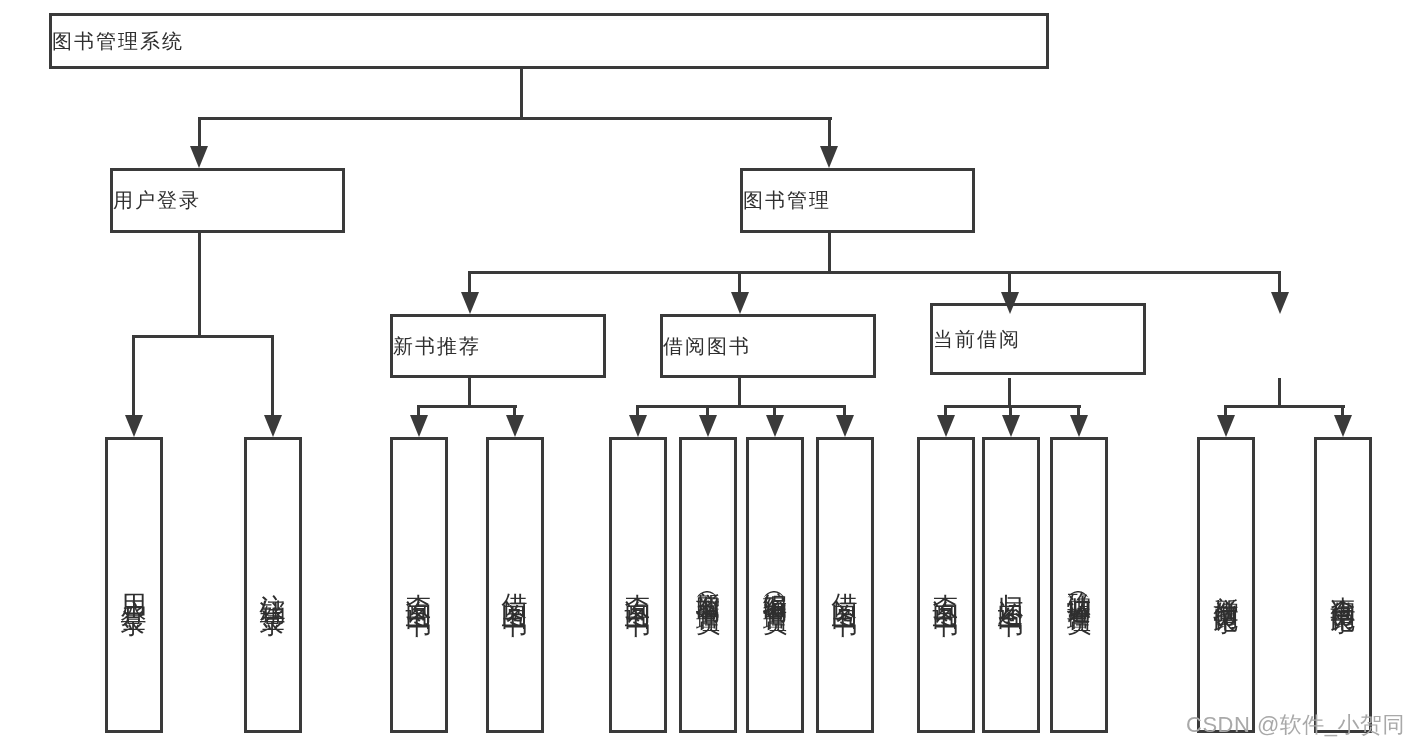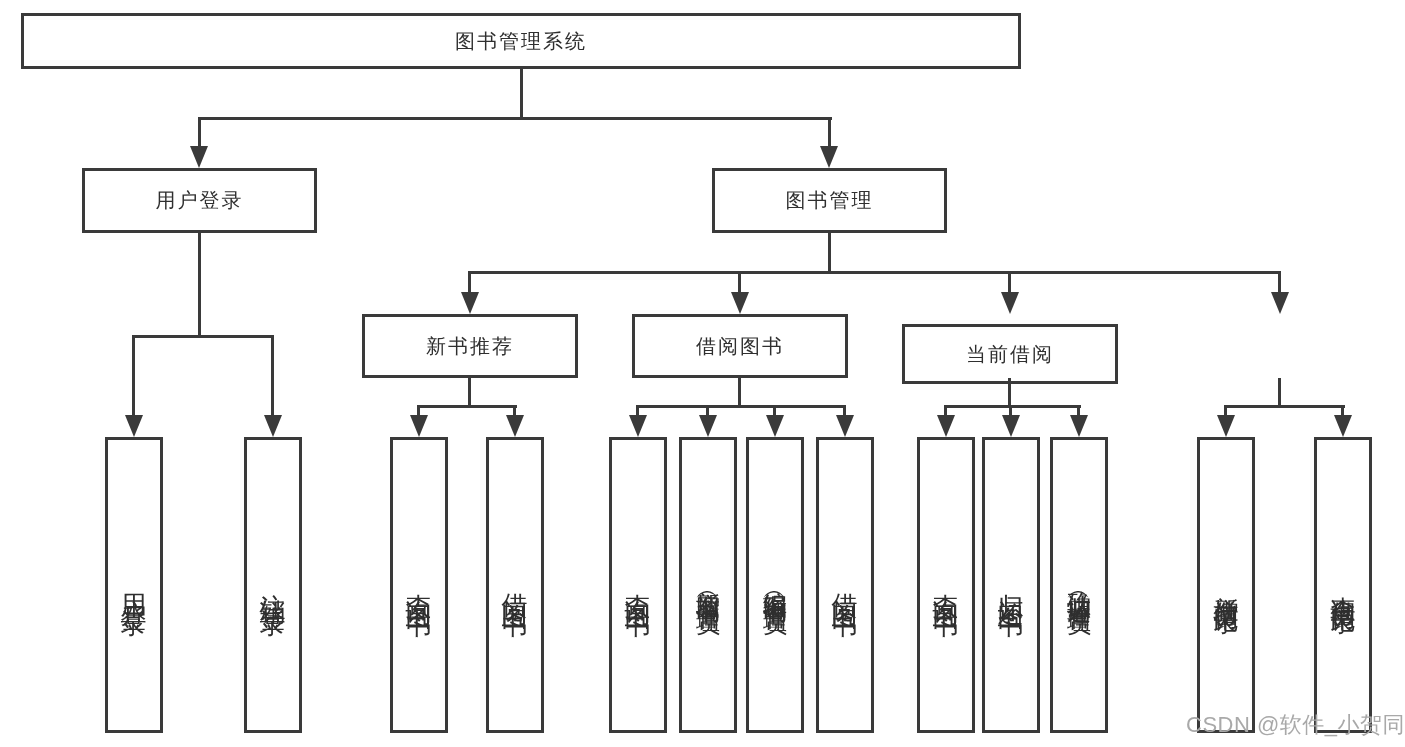--- a/index.html
+++ b/index.html
@@ -8,22 +8,22 @@
     --watermark:#a9a9a9;
     --background:#ffffff;
   }
   *{box-sizing:border-box;margin:0;padding:0;}
   html,body{width:1405px;height:747px;background:var(--background);
     font-family:"Liberation Sans","DejaVu Sans",sans-serif;overflow:hidden;}
   #stage{position:relative;width:1405px;height:747px;background:var(--background);}
 
   
   .hbox{position:absolute;background:#fff;border:3px solid var(--line);
-    display:flex;align-items:center;justify-content:center;
-    font-size:20px;color:var(--text);letter-spacing:2px;}
+    display:flex;align-items:center;justify-content:flex-start;
+    font-size:20px;color:var(--text);letter-spacing:2px;margin-left:28px;}
 
   
   .vbox{position:absolute;top:437px;height:296px;width:58px;background:#fff;
     border:3px solid var(--line);display:flex;align-items:center;justify-content:center;}
   .vbox span{writing-mode:vertical-rl;line-height:1;color:var(--text);
     font-size:26px;letter-spacing:6px;}
   .vbox.len6 span{font-size:25px;letter-spacing:3px;}
   .vbox.len9 span{font-size:24px;letter-spacing:3px;}
 
   
@@ -51,21 +51,21 @@
   <div class="hbox" style="left:362px;top:314px;width:216px;height:64px">
     <span>新书推荐</span>
   </div>
 
   <div class="hbox" style="left:712px;top:168px;width:235px;height:65px">
     <span>图书管理</span>
   </div>
   <div class="hbox" style="left:632px;top:314px;width:216px;height:64px">
     <span>借阅图书</span>
   </div>
-  <div class="hbox" style="left:902px;top:324px;width:216px;height:60px">
+  <div class="hbox" style="left:902px;top:303px;width:216px;height:72px">
     <span>当前借阅</span>
   </div>
 
   <div class="vbox" style="left:105px">
     <span>用户登录</span>
   </div>
   <div class="vbox" style="left:244px">
     <span>注销登录</span>
   </div>
 

